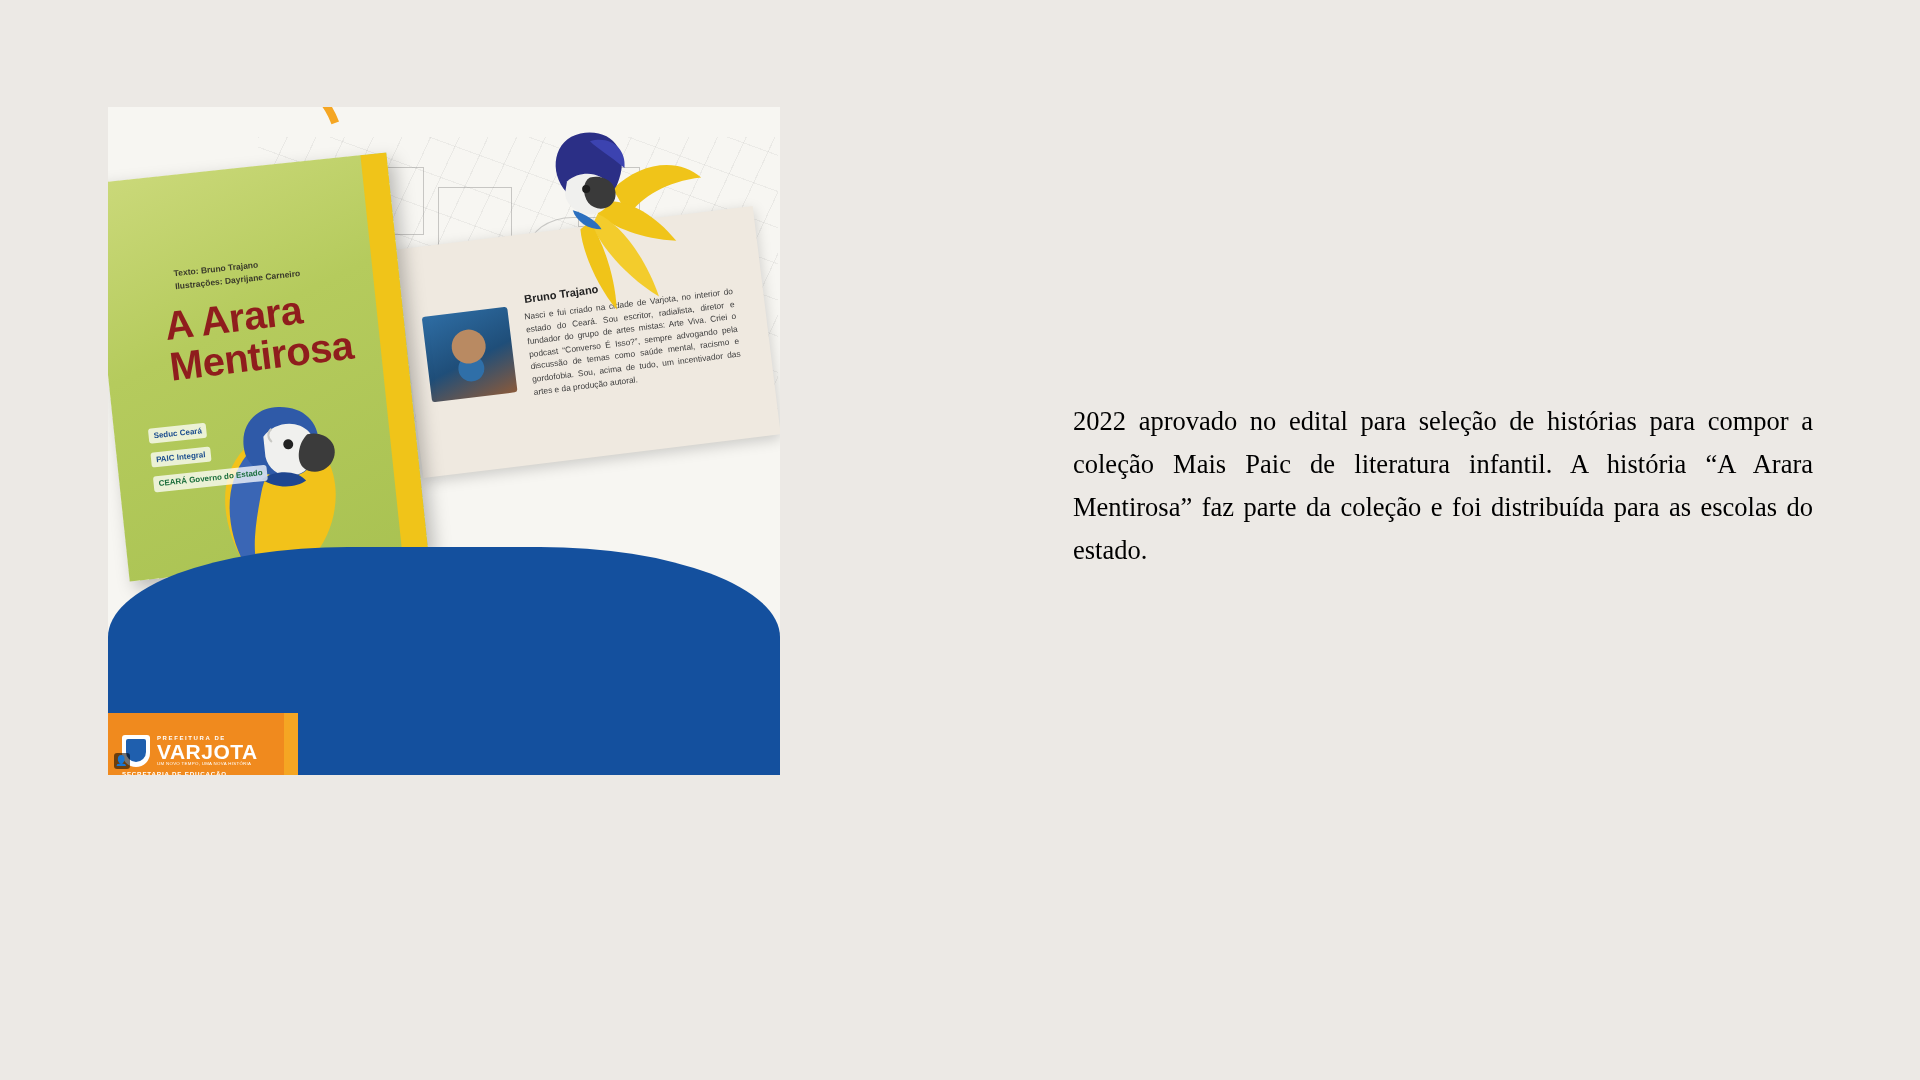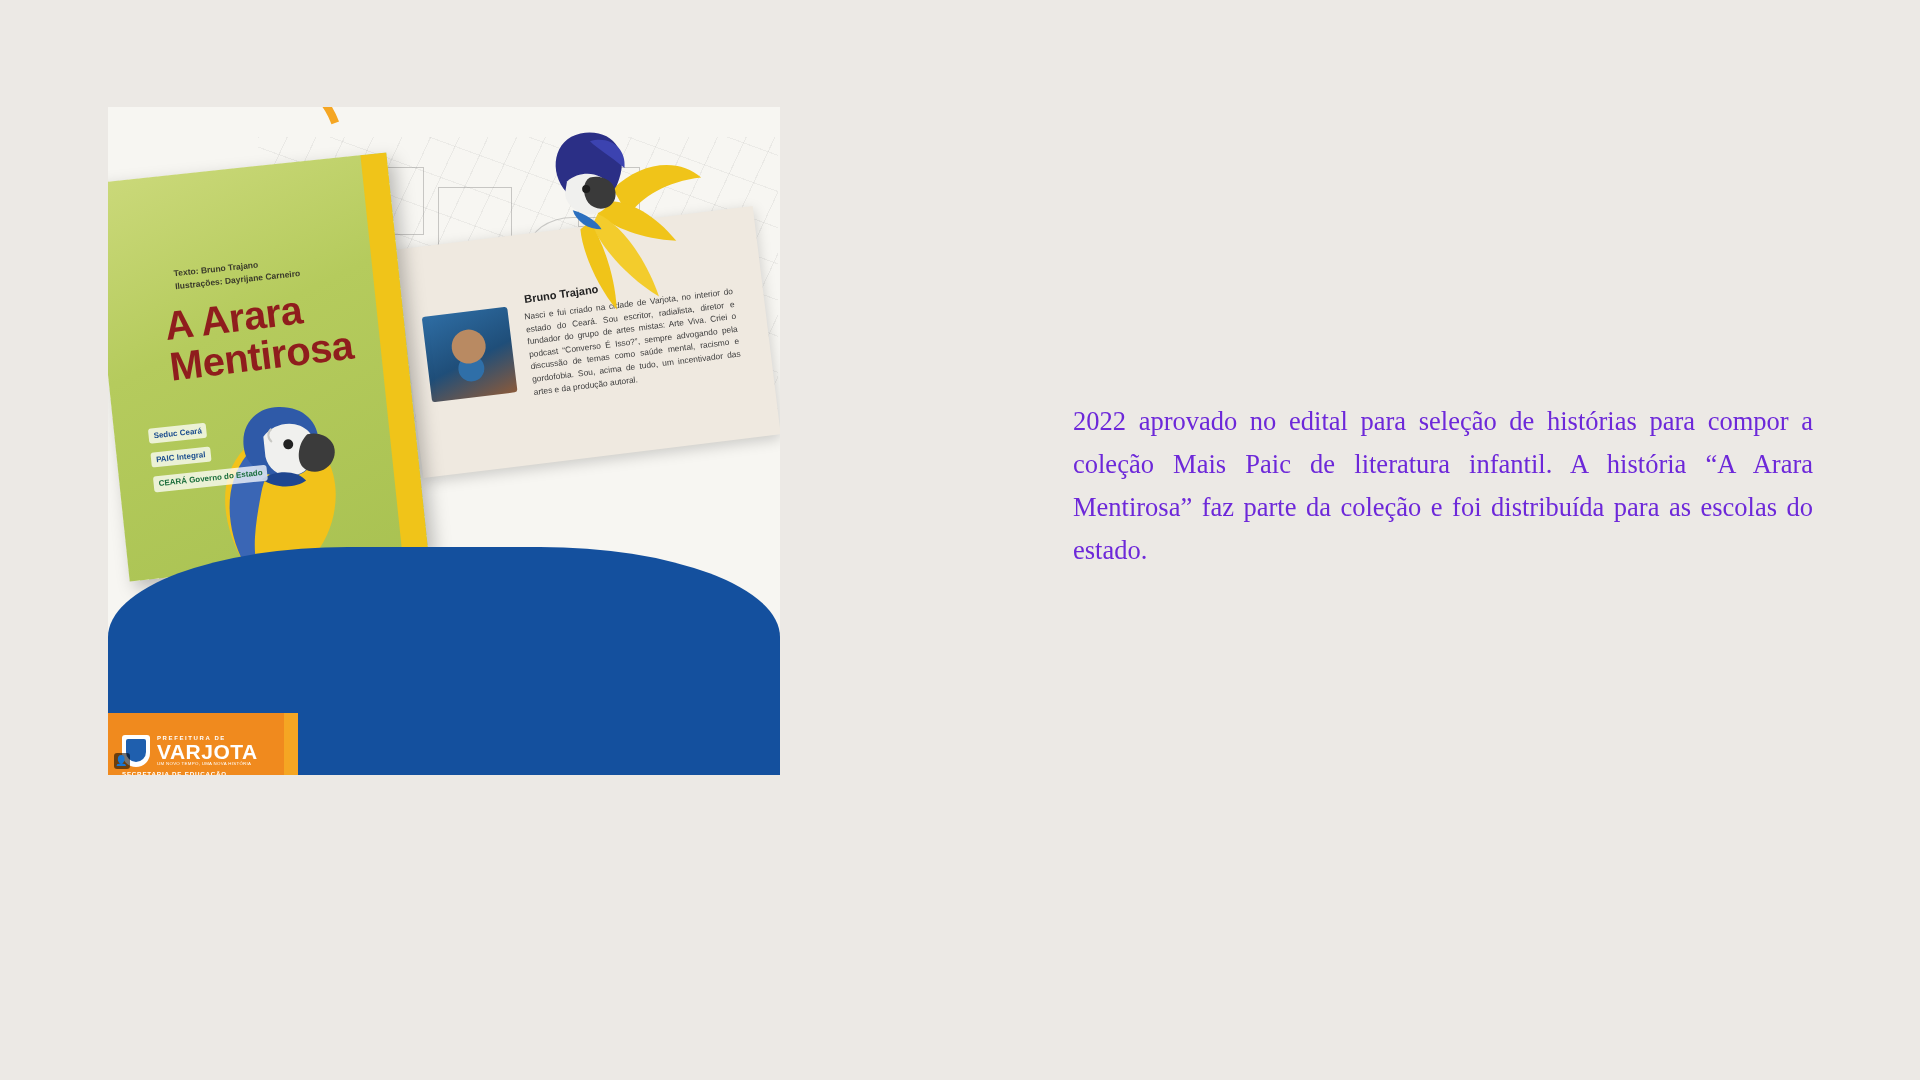--- a/index.html
+++ b/index.html
@@ -288,21 +288,21 @@
 
   
   .text-block {
     position: absolute;
     left: 1073px;
     top: 400px;
     width: 740px;
     font-family: "Liberation Serif", serif;
     font-size: 26.5px;
     line-height: 1.62;
-    color: #6d28d9;
+    color: #000000;
     text-align: justify;
     text-justify: inter-word;
   }
 </style>
 </head>
 <body>
 
 <div class="page">
 
   <div class="post-card">

